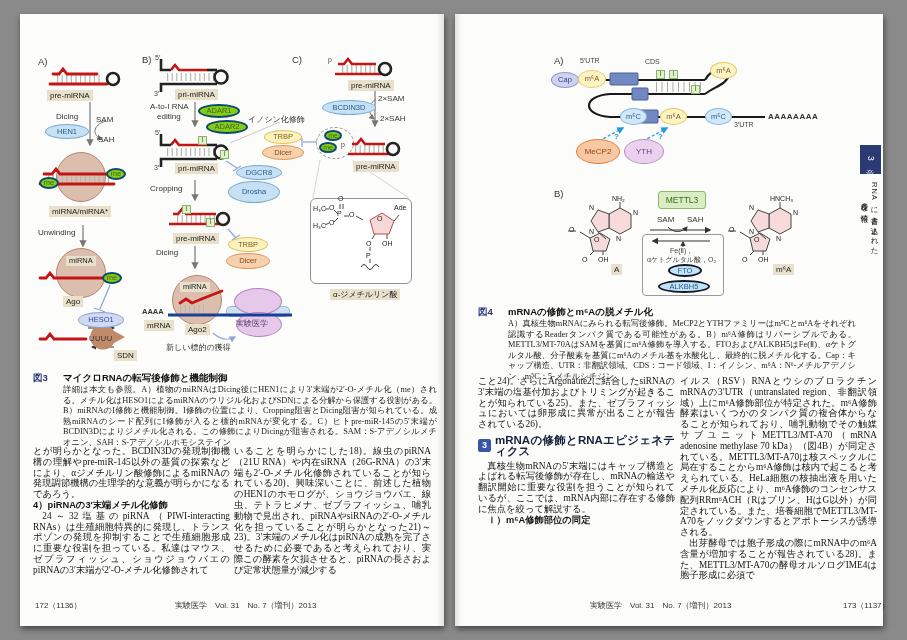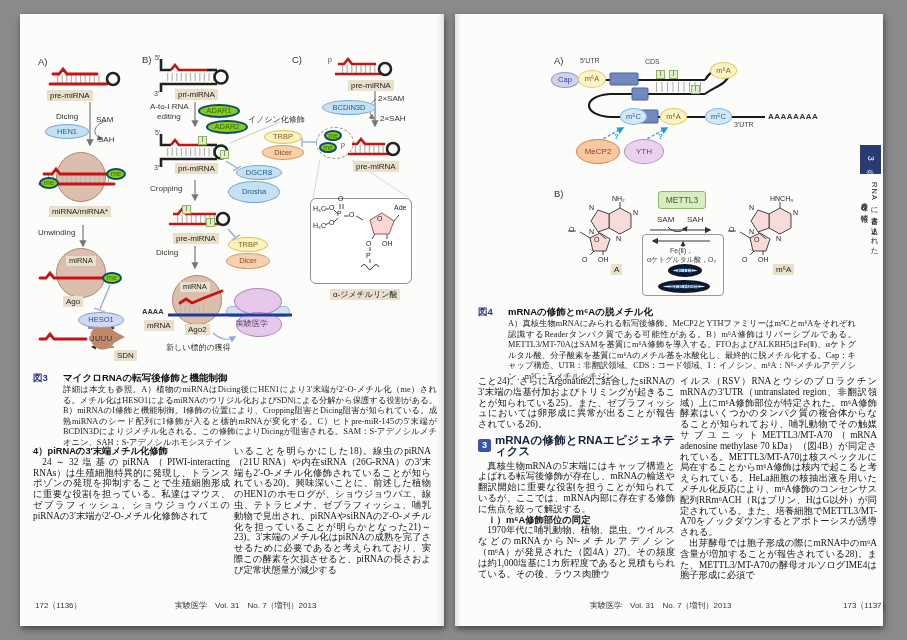--- a/index.html
+++ b/index.html
@@ -22,21 +22,21 @@
 .blue{background:#c6e0f4;border:1px solid #78abd4;color:#1f5a8e}
 .lavb{background:#d0daf0;border:1px solid #8e9ed0;color:#31499e}
 .yellow{background:#fdf1bd;border:1px solid #dfc35e;color:#7c611c}
 .orange{background:#f7d0ad;border:1px solid #de9a5e;color:#8a4a15}
 .purple{background:#ead2ee;border:1px solid #b88fc4;color:#6b3f7d}
 .ribo{background:#e6c9ea;border:1px solid #b286be}
 .m6a{background:#fdf4c6;border:1px solid #e5c95d;color:#7a5c13}
 .m5c{background:#d2e8f8;border:1px solid #85b9dd;color:#205f93}
 .capov{background:#ced4ee;border:1px solid #9098cb;color:#333f8e}
 .mecp2{background:#f8c8a2;border:1px solid #e0803f;color:#8f4512}
-.ftoc{background:#c4e2f6;border:5px solid #0f172a;color:#1f5a8e}
+.ftoc{background:#c4e2f6;border:2px solid #0f172a;color:#1f5a8e}
 .risc{position:absolute;background:#dcbeae;border:1px solid #b3876b;border-radius:50%}
 .ibox{position:absolute;width:9px;height:9px;background:#dff0cd;border:1px solid #8fb368;color:#406018;font-size:6.5px;display:flex;align-items:center;justify-content:center;line-height:1}
 .dashcirc{position:absolute;border:1px dashed #999;border-radius:50%}
 .chembox{position:absolute;background:#fff;border:1px solid #909090;border-radius:6px}
 .chemlab{position:absolute;font-size:7px;color:#222;white-space:nowrap;line-height:1}
 .rod{position:absolute;background:#cfe0f2;border:1px solid #9ab8d8;border-radius:5px}
 .mbox{position:absolute;background:#d9ecc4;border:1px solid #8fba6a;border-radius:3px;color:#3a6a1a;font-size:8.5px;display:flex;align-items:center;justify-content:center}
 .revbox{position:absolute;border:1px solid #999;border-radius:4px}
 .cap{position:absolute}
 .capno{position:absolute;left:0;top:0;font-weight:bold;color:#28357c;font-size:9.5px}
@@ -259,20 +259,21 @@
     <span class="tag" style="left:300px;top:247px">α-ジメチルリン酸</span>
   </div>
 
   <div class="cap" style="left:13px;top:358px;width:404px">
     <span class="capno">図3</span>
     <span class="captitle">マイクロRNAの転写後修飾と機能制御</span>
     <div class="capbody" style="width:374px">詳細は本文も参照。A）植物のmiRNAはDicing後にHEN1により3′末端が2′-O-メチル化（me）される。メチル化はHESO1によるmiRNAのウリジル化およびSDNによる分解から保護する役割がある。B）miRNAのI修飾と機能制御。I修飾の位置により、Cropping阻害とDicing阻害が知られている。成熟miRNAのシード配列にI修飾が入ると標的mRNAが変化する。C）ヒトpre-miR-145の5′末端がBCDIN3Dによりジメチル化される。この修飾によりDicingが阻害される。SAM：S-アデノシルメチオニン、SAH：S-アデノシルホモシステイン</div>
   </div>
 
   <div class="bodycol" style="left:13px;top:432px">
+    <p>とが明らかとなった。BCDIN3Dの発現制御機構の理解やpre-miR-145以外の基質の探索などにより、αジメチルリン酸修飾によるmiRNAの発現調節機構の生理学的な意義が明らかになるであろう。</p>
     <div class="bh">4）piRNAの3′末端メチル化修飾</div>
     <p class="p1">24～32塩基のpiRNA（PIWI-interacting RNAs）は生殖細胞特異的に発現し、トランスポゾンの発現を抑制することで生殖細胞形成に重要な役割を担っている。私達はマウス、ゼブラフィッシュ、ショウジョウバエのpiRNAの3′末端が2′-O-メチル化修飾されて</p>
   </div>
   <div class="bodycol" style="left:214px;top:432px">
     <p>いることを明らかにした18)。線虫のpiRNA（21U RNA）や内在siRNA（26G-RNA）の3′末端も2′-O-メチル化修飾されていることが知られている20)。興味深いことに、前述した植物のHEN1のホモログが、ショウジョウバエ、線虫、テトラヒメナ、ゼブラフィッシュ、哺乳動物で見出され、piRNAやsiRNAの2′-O-メチル化を担っていることが明らかとなった21)～23)。3′末端のメチル化はpiRNAの成熟を完了させるために必要であると考えられており、実際この酵素を欠損させると、piRNAの長さおよび定常状態量が減少する</p>
   </div>
 
   <span class="footer" style="left:15px;top:586px">172（1136）</span>
   <span class="footer" style="left:155px;top:586px">実験医学　Vol. 31　No. 7（増刊）2013</span>
 </div>
@@ -390,21 +391,20 @@
   </div>
 
   <div class="bodycol" style="left:23px;top:362px">
     <p>こと24)。さらにArgonaute2に結合したsiRNAの3′末端の塩基付加およびトリミングが起きることが知られている25)。また、ゼブラフィッシュにおいては卵形成に異常が出ることが報告されている26)。</p>
     <div class="sech">
       <span class="secnum">3</span>
       <span>mRNAの修飾とRNAエピジェネティクス</span>
     </div>
     <p class="p1">真核生物mRNAの5′末端にはキャップ構造とよばれる転写後修飾が存在し、mRNAの輸送や翻訳開始に重要な役割を担うことが知られているが、ここでは、mRNA内部に存在する修飾に焦点を絞って解説する。</p>
     <div class="bh" style="text-indent:1em">ｉ）m⁶A修飾部位の同定</div>
-    <p class="p1">1970年代に哺乳動物、植物、昆虫、ウイルスなどのmRNAからN⁶-メチルアデノシン（m⁶A）が発見された（図4A）27)。その頻度は約1,000塩基に1カ所程度であると見積もられている。その後、ラウス肉腫ウ</p>
   </div>
   <div class="bodycol" style="left:225px;top:362px">
     <p>イルス（RSV）RNAとウシのプロラクチンmRNAの3′UTR（untranslated region、非翻訳領域）上にm⁶A修飾部位が特定された。m⁶A修飾酵素はいくつかのタンパク質の複合体からなることが知られており、哺乳動物でその触媒サブユニットMETTL3/MT-A70（mRNA adenosine methylase 70 kDa）（図4B）が同定されている。METTL3/MT-A70は核スペックルに局在することからm⁶A修飾は核内で起こると考えられている。HeLa細胞の核抽出液を用いたメチル化反応により、m⁶A修飾のコンセンサス配列RRm⁶ACH（Rはプリン、HはG以外）が同定されている。また、培養細胞でMETTL3/MT-A70をノックダウンするとアポトーシスが誘導される。</p>
     <p class="p1">出芽酵母では胞子形成の際にmRNA中のm⁶A含量が増加することが報告されている28)。また、METTL3/MT-A70の酵母オルソログIME4は胞子形成に必須で</p>
   </div>
 
   <span class="footer" style="left:135px;top:586px">実験医学　Vol. 31　No. 7（増刊）2013</span>
   <span class="footer" style="left:388px;top:586px">173（1137）</span>
 
   <div class="tabbox" style="left:405px;top:131px;width:21px;height:29px">3章</div>

